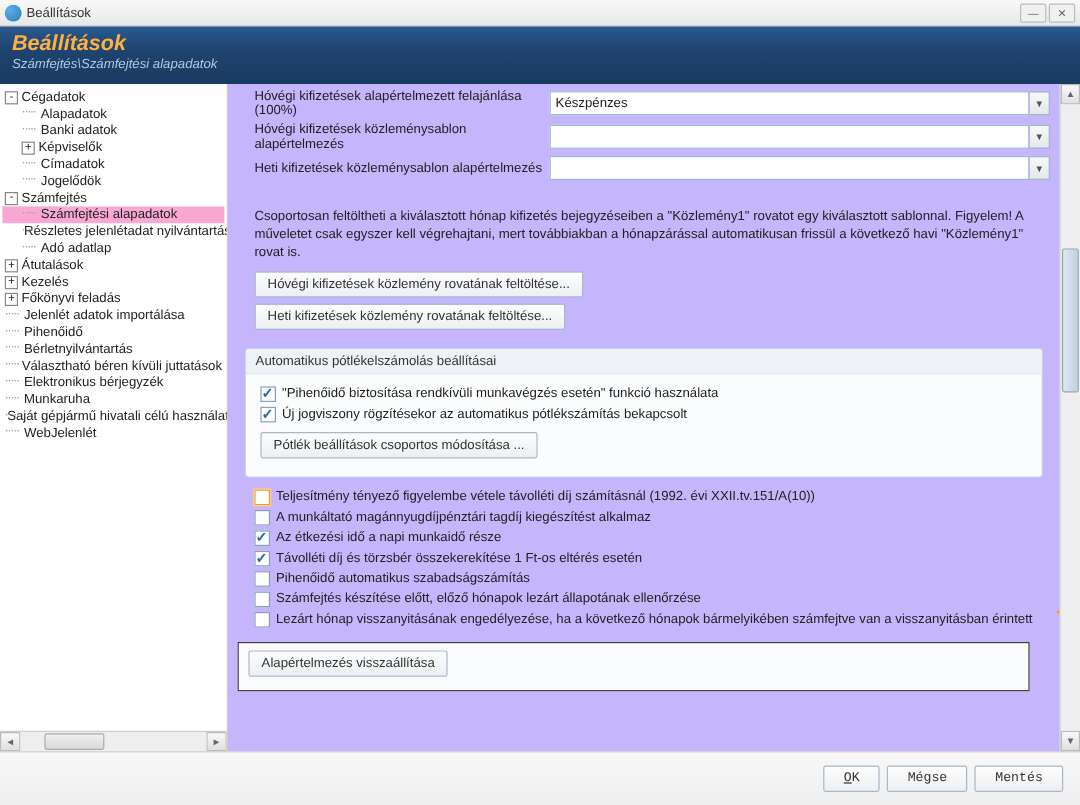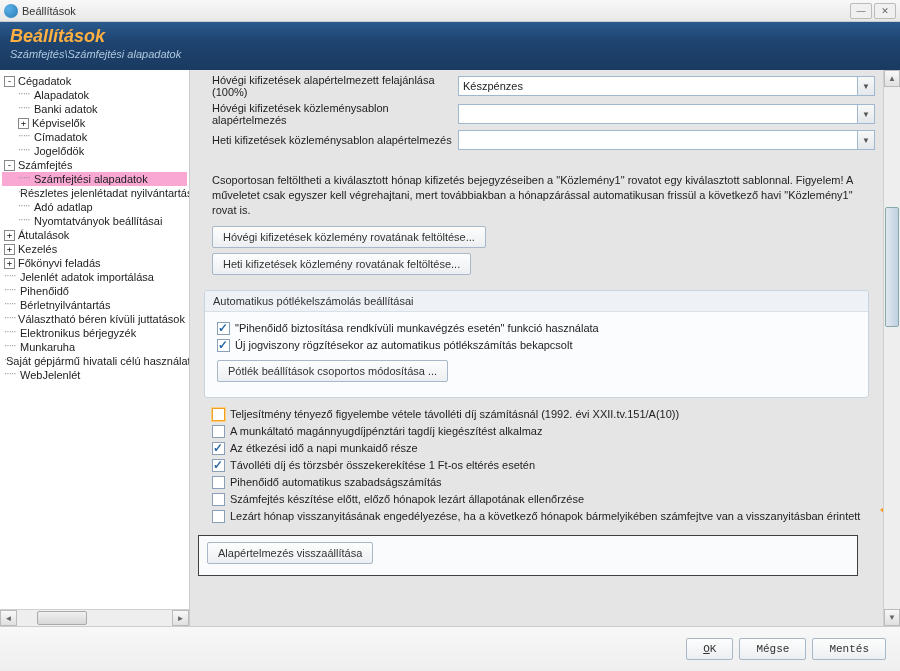--- a/index.html
+++ b/index.html
@@ -29,21 +29,21 @@
 .tree-dots { width: 14px; height: 11px; margin-right: 2px; position: relative; }
 .tree-dots::before { content: "·····"; position: absolute; left: 0; top: -2px; color: #999; font-size: 10px; letter-spacing: -1px; }
 .tree-l1 { padding-left: 2px; }
 .tree-l2 { padding-left: 16px; }
 .tree-hscroll { position: absolute; bottom: 0; left: 0; right: 0; height: 17px; background: #f0f0f0; border-top: 1px solid #d0d0d0; display: flex; }
 .tree-hscroll-btn { width: 17px; background: linear-gradient(#f8f8f8,#e0e0e0); border: 1px solid #bbb; display:flex; align-items:center; justify-content:center; font-size:8px; color:#666;}
 .tree-hscroll-track { flex:1; background:#eee; position:relative;}
 .tree-hscroll-thumb { position:absolute; left:20px; top:1px; bottom:1px; width:50px; background: linear-gradient(#f0f0f0,#d8d8d8); border:1px solid #aaa; border-radius:2px; }
 
 
-.content { flex: 1; position: relative; background: #e5e5e5; overflow: hidden; }
+.content { flex: 1; position: relative; background: #c4b5fd; overflow: hidden; }
 .content-scroll { position: absolute; top: 0; right: 17px; bottom: 0; left: 0; overflow: hidden; padding: 4px 8px 8px 8px; }
 .content-vscroll { position: absolute; top: 0; right: 0; bottom: 0; width: 17px; background: #f0f0f0; border-left: 1px solid #d0d0d0; display:flex; flex-direction:column;}
 .content-vscroll-btn { height:17px; background: linear-gradient(#f8f8f8,#e0e0e0); border:1px solid #bbb; display:flex; align-items:center; justify-content:center; font-size:8px; color:#666;}
 .content-vscroll-track { flex:1; background:#eee; position:relative;}
 .content-vscroll-thumb { position:absolute; top:120px; left:1px; right:1px; height:120px; background: linear-gradient(90deg,#e0e8f0,#c0d0e0); border:1px solid #8aa; border-radius:2px;}
 
 .form-row { display: flex; align-items: center; margin-bottom: 4px; }
 .form-label { width: 260px; font-size: 11px; color: #222; padding-left: 14px; }
 .form-field { flex: 1; }
 .dropdown { display: flex; height: 20px; }
@@ -125,24 +125,20 @@
           <div class="tree-dots"></div>
           <span>Számfejtési alapadatok</span>
         </div>
         <div class="tree-item tree-l2">
           <div class="tree-dots"></div>
           <span>Részletes jelenlétadat nyilvántartás</span>
         </div>
         <div class="tree-item tree-l2">
           <div class="tree-dots"></div>
           <span>Adó adatlap</span>
-        </div>
-        <div class="tree-item tree-l2">
-          <div class="tree-dots"></div>
-          <span>Nyomtatványok beállításai</span>
         </div>
         <div class="tree-item tree-l1">
           <div class="tree-toggle">+</div>
           <span>Átutalások</span>
         </div>
         <div class="tree-item tree-l1">
           <div class="tree-toggle">+</div>
           <span>Kezelés</span>
         </div>
         <div class="tree-item tree-l1">

